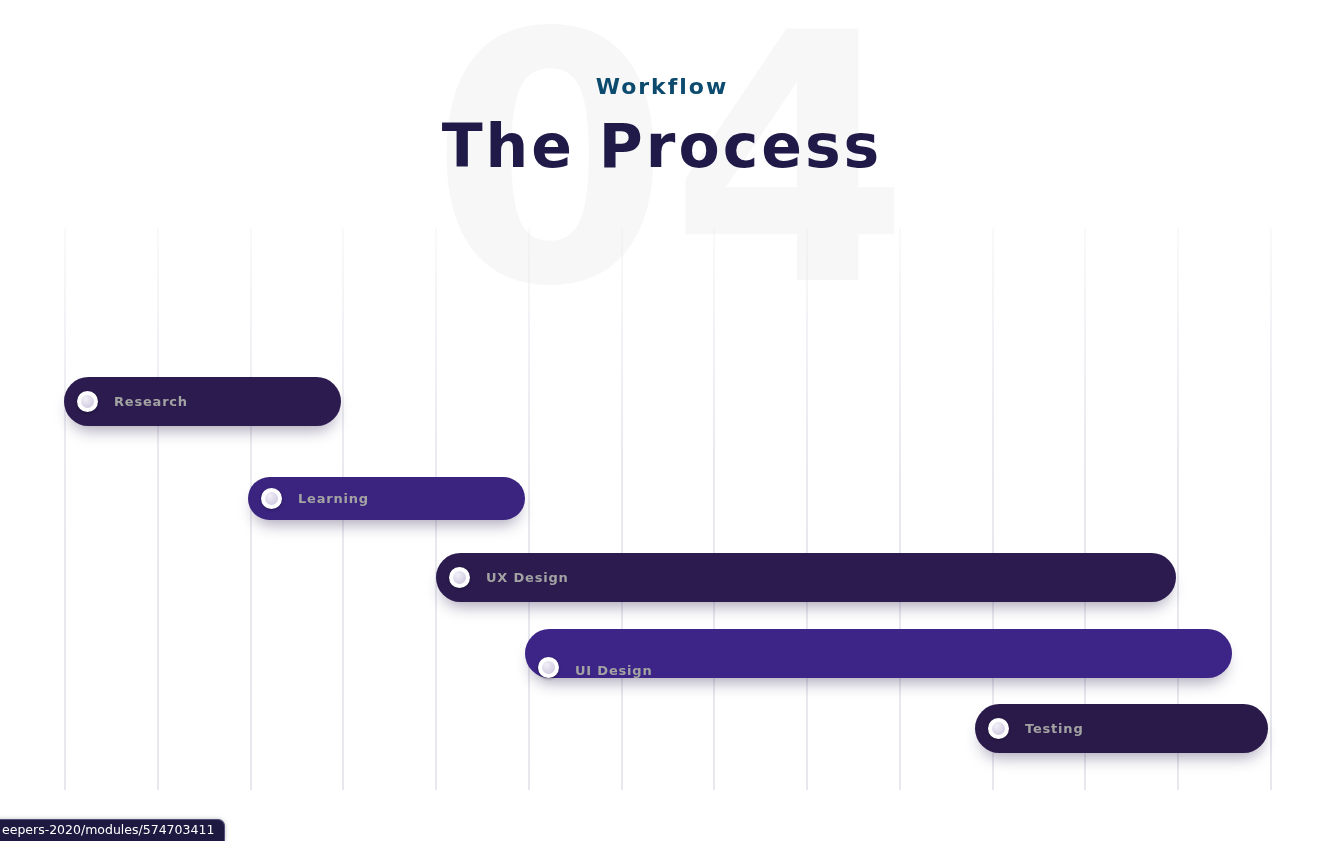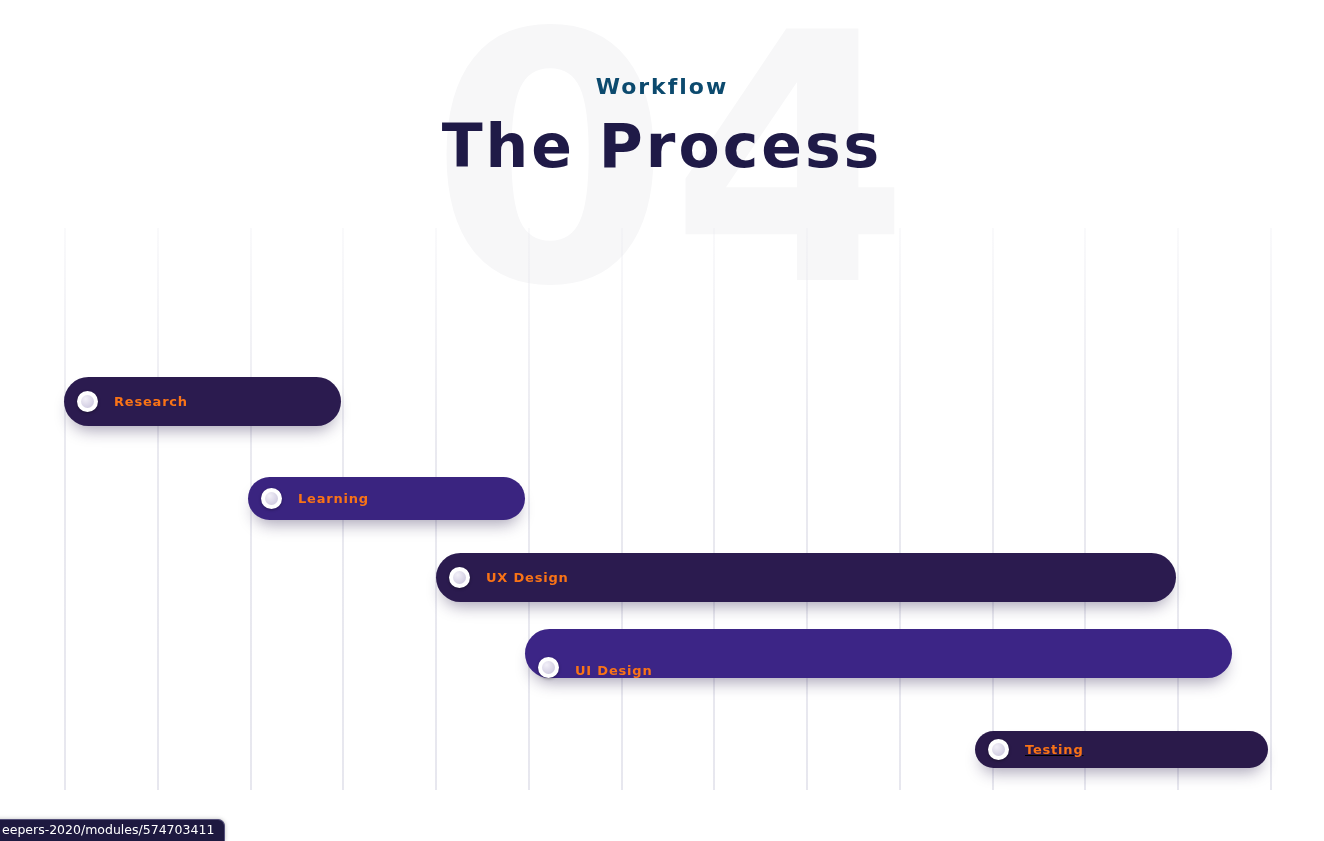--- a/index.html
+++ b/index.html
@@ -87,21 +87,21 @@
     flex: 0 0 auto;
   }
   .dot-inner {
     width: 13px;
     height: 13px;
     border-radius: 50%;
     background: radial-gradient(circle at 35% 30%, #f2f0f8, #c7c1da);
   }
   .bar-label {
     margin-left: 16px;
-    color: #f97316;
+    color: #a3a3a3;
     font-size: 13px;
     font-weight: 700;
     letter-spacing: 0.8px;
     white-space: nowrap;
   }
   .status-bubble {
     position: absolute;
     left: -12px;
     bottom: 0;
     z-index: 5;
@@ -164,21 +164,21 @@
           <span class="dot-inner"></span>
         </span>
         <span class="bar-label">UX Design</span>
       </div>
       <div class="bar" style="left: 525px; top: 629px; width: 707px; height: 49px; background: rgb(60, 37, 134); align-items: flex-end;">
         <span class="dot">
           <span class="dot-inner"></span>
         </span>
         <span class="bar-label">UI Design</span>
       </div>
-      <div class="bar" style="left: 975px; top: 731px; width: 293px; height: 37px; background: rgb(42, 26, 74); text-decoration: underline;">
+      <div class="bar" style="left: 975px; top: 704px; width: 293px; height: 49px; background: rgb(42, 26, 74);">
         <span class="dot">
           <span class="dot-inner"></span>
         </span>
         <span class="bar-label">Testing</span>
       </div>
     </div>
 
   <div class="status-bubble">eepers-2020/modules/574703411</div>
 
 </div>

